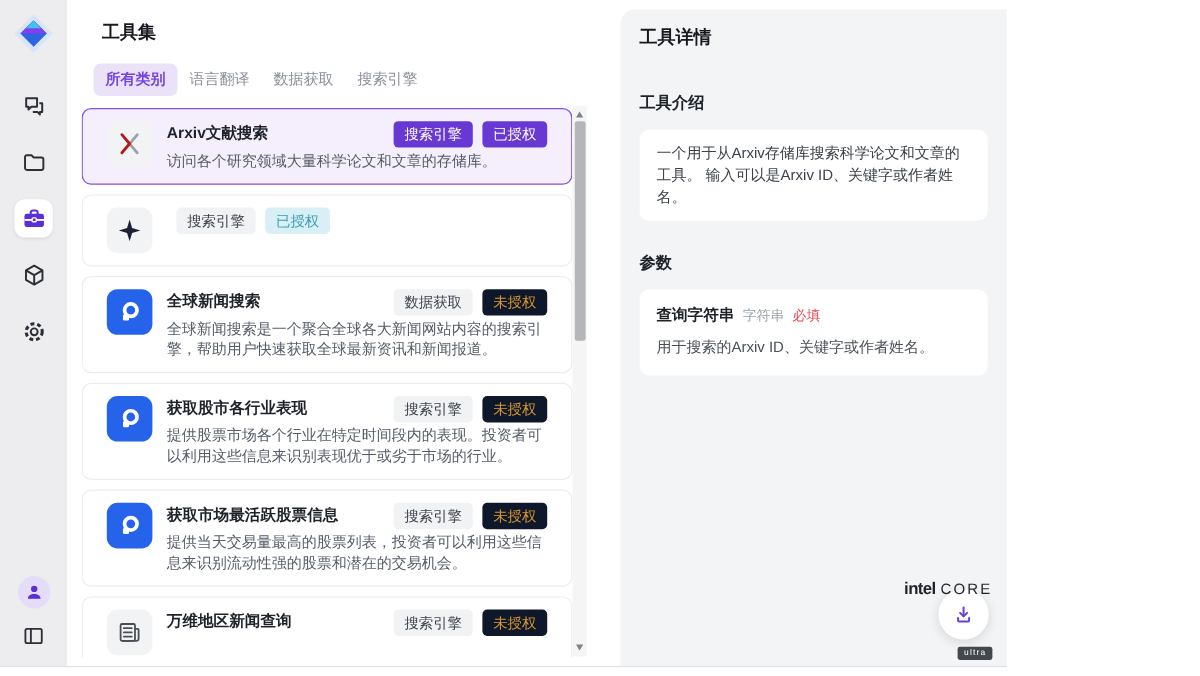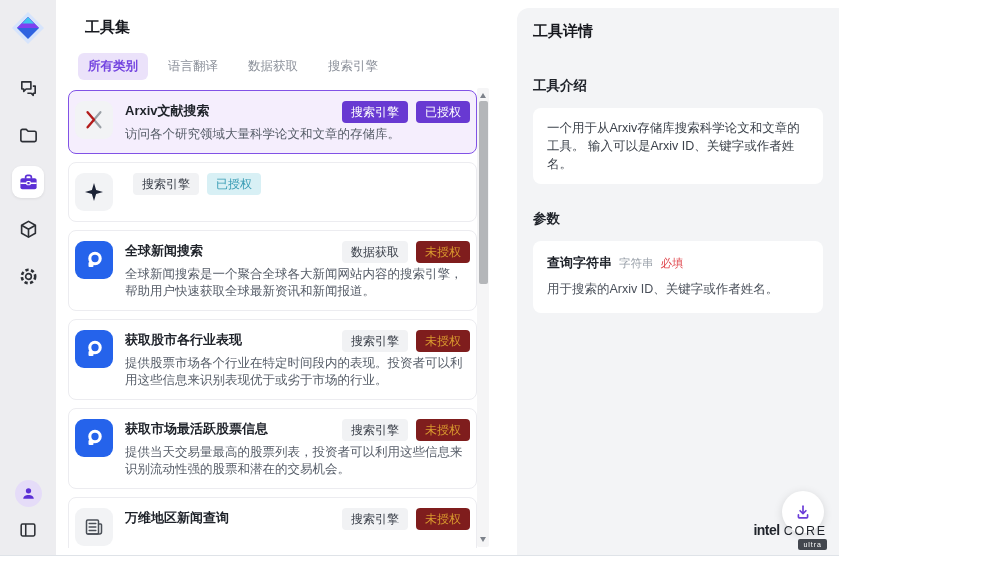--- a/index.html
+++ b/index.html
@@ -12,37 +12,37 @@
   .logo { width:40px; height:40px; margin-top:8px; display:flex; align-items:center; justify-content:center; cursor:pointer; }
   .nav { margin-top:24px; display:flex; flex-direction:column; gap:15px; align-items:center; }
   .nav-btn { width:32px; height:32px; border-radius:9px; display:flex; align-items:center; justify-content:center; cursor:pointer; }
   .nav-btn.active { background:#fff; box-shadow:0 1px 3px rgba(0,0,0,.08); }
   .sidebar-bottom { margin-top:auto; margin-bottom:12px; display:flex; flex-direction:column; gap:10px; align-items:center; }
   .avatar { width:27px; height:27px; border-radius:50%; background:#e5dcf8; display:flex; align-items:center; justify-content:center; cursor:pointer; }
 
   
   .list-panel { width:449px; flex-shrink:0; position:relative; padding:18px 0 0 12px; background:#fff; }
   .page-title { font-size:15px; font-weight:700; color:#17191f; margin-left:17px; }
-  .tabs { display:flex; gap:10px; margin-top:16px; margin-left:10px; align-items:center; }
+  .tabs { display:flex; margin-top:16px; margin-left:10px; align-items:center; }
   .tab { font-size:12.5px; color:#8b909a; padding:5px 10px; border-radius:6px; cursor:pointer; white-space:nowrap; }
   .tab.active { background:#ebe2fa; color:#7445e0; font-weight:600; }
   .cards { margin-top:10px; width:409px; display:flex; flex-direction:column; gap:8px; height:458px; overflow:hidden; }
-  .card { background:#fff; border:1px solid #ececf0; border-radius:8px; padding:10px 6px; display:flex; gap:12px; cursor:pointer; flex-shrink:0; }
+  .card { background:#fff; border:1px solid #ececf0; border-radius:8px; padding:10px 20px; display:flex; gap:12px; cursor:pointer; flex-shrink:0; }
   .card.selected { background:#f5eefd; border:1.5px solid #8152e6; }
   .tool-icon { width:38px; height:38px; border-radius:9px; background:#f2f3f5; display:flex; align-items:center; justify-content:center; flex-shrink:0; }
   .tool-icon.icon-juhe { background:#2563eb; }
   .card-body { flex:1; min-width:0; }
   .card-top { display:flex; align-items:flex-start; }
   .card-title { font-size:13px; font-weight:700; color:#1e2229; line-height:19px; flex:1; }
   .badges { display:flex; gap:8px; margin-left:8px; }
   .badge { font-size:12px; line-height:1; padding:5px 9px; border-radius:4px; white-space:nowrap; }
   .badge.neutral { background:#f1f2f4; color:#3c414b; }
   .badge.purple  { background:#6839d2; color:#ffffff; }
   .badge.cyan    { background:#d8f0f5; color:#389cb4; }
-  .badge.yellow  { background:#7f1d1d; color:#d9992e; }
+  .badge.yellow  { background:#0f172a; color:#d9992e; }
   .card-desc { font-size:12.5px; color:#565d68; line-height:17px; margin-top:3px; }
 
   
   .scrollbar { position:absolute; left:421px; top:88px; bottom:8px; width:12px; background:#f5f5f6; border-radius:2px; cursor:pointer; }
   .sb-thumb { position:absolute; left:1.5px; top:13px; width:9px; height:183px; background:#b4b6b9; border-radius:2px; }
   .sb-arrow { position:absolute; left:2.5px; width:0; height:0; border-left:3.5px solid transparent; border-right:3.5px solid transparent; }
   .sb-arrow.up { top:5px; border-bottom:5px solid #7d828a; }
   .sb-arrow.down { bottom:5px; border-top:5px solid #7d828a; }
 
   
@@ -53,21 +53,21 @@
   .box.intro { padding:11px 14px; font-size:12.5px; color:#3c424b; line-height:18px; }
   .box.param { padding:13px 14px 15px 14px; }
   .param-head { display:flex; align-items:baseline; gap:7px; }
   .p-name { font-size:13px; font-weight:700; color:#1e2229; }
   .p-type { font-size:11.5px; color:#99a0a9; }
   .p-req  { font-size:11.5px; color:#e0484e; }
   .p-desc { font-size:12.5px; color:#4a505a; margin-top:9px; }
 
   .fab { position:absolute; right:15px; bottom:22px; width:42px; height:42px; border-radius:50%; background:#fff;
          box-shadow:0 2px 10px rgba(0,0,0,.13); display:flex; align-items:center; justify-content:center; cursor:pointer; }
-  .intel-logo { position:absolute; right:12px; bottom:5px; display:flex; flex-direction:column; align-items:flex-end; }
+  .intel-logo { position:absolute; right:12px; bottom:5px; display:flex; flex-direction:column; align-items:flex-end;gap:40px; }
   .intel-row { display:flex; align-items:baseline; gap:4px; color:#1f232a; }
   .intel-word { font-size:14px; font-weight:700; letter-spacing:-0.5px; }
   .core-word { font-size:12.5px; letter-spacing:1.8px; font-weight:400; }
   .ultra-badge { background:#43474e; color:#fff; font-size:7px; line-height:1; padding:2px 5px; border-radius:2px; margin-top:1px; letter-spacing:1px; }
 </style>
 </head>
 <body>
 
 <div class="app">
 

